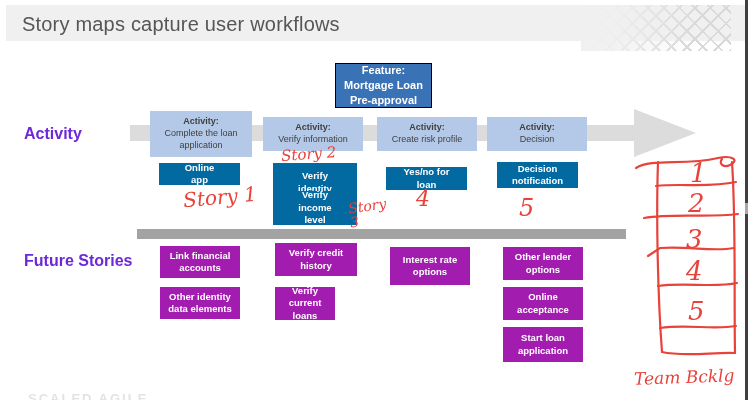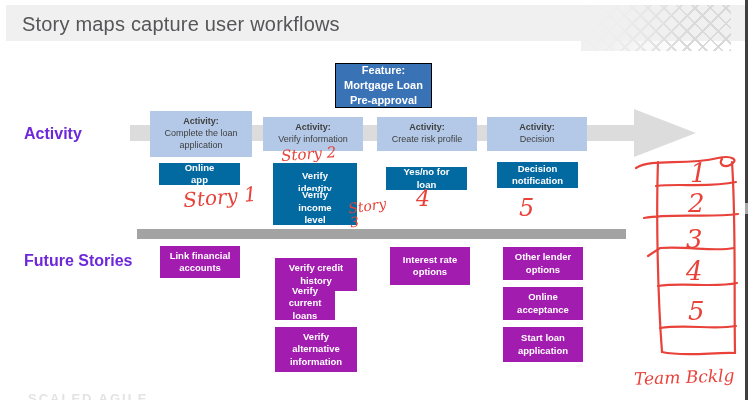--- a/index.html
+++ b/index.html
@@ -100,23 +100,23 @@
   <div class="sbox" style="left:159px;top:163px;width:81px;height:22px;">Online app</div>
   <div class="sbox" style="left:273px;top:163px;width:84px;height:39px;">Verify identity</div>
   <div class="sbox" style="left:273px;top:191px;width:84px;height:34px;">Verify income level</div>
   <div class="sbox" style="left:386px;top:167px;width:81px;height:23px;">Yes/no for loan</div>
   <div class="sbox" style="left:497px;top:162px;width:81px;height:26px;">Decision notification</div>
 
   <div class="divider"></div>
 
   <div class="row-label" style="left:24px;top:252px;">Future Stories</div>
   <div class="fbox" style="left:160px;top:246px;width:80px;height:32px;">Link financial accounts</div>
-  <div class="fbox" style="left:275px;top:258px;width:82px;height:33px;">Verify credit history</div>
+  <div class="fbox" style="left:160px;top:287px;width:80px;height:32px;">Other identity data elements</div>
+  <div class="fbox" style="left:275px;top:243px;width:82px;height:33px;">Verify credit history</div>
   <div class="fbox" style="left:275px;top:287px;width:60px;height:33px;">Verify current loans</div>
-  <div class="fbox" style="left:275px;top:327px;width:82px;height:45px;">Verify alternative information</div>
   <div class="fbox" style="left:390px;top:247px;width:80px;height:38px;">Interest rate options</div>
   <div class="fbox" style="left:503px;top:247px;width:80px;height:33px;">Other lender options</div>
   <div class="fbox" style="left:503px;top:287px;width:80px;height:33px;">Online acceptance</div>
   <div class="fbox" style="left:503px;top:327px;width:80px;height:35px;">Start loan application</div>
 
   <div class="red ann-story1">Story 1</div>
   <div class="red ann-story2">Story 2</div>
   <div class="red ann-story3">Story 3</div>
   <div class="red ann-4">4</div>
   <div class="red ann-5">5</div>

